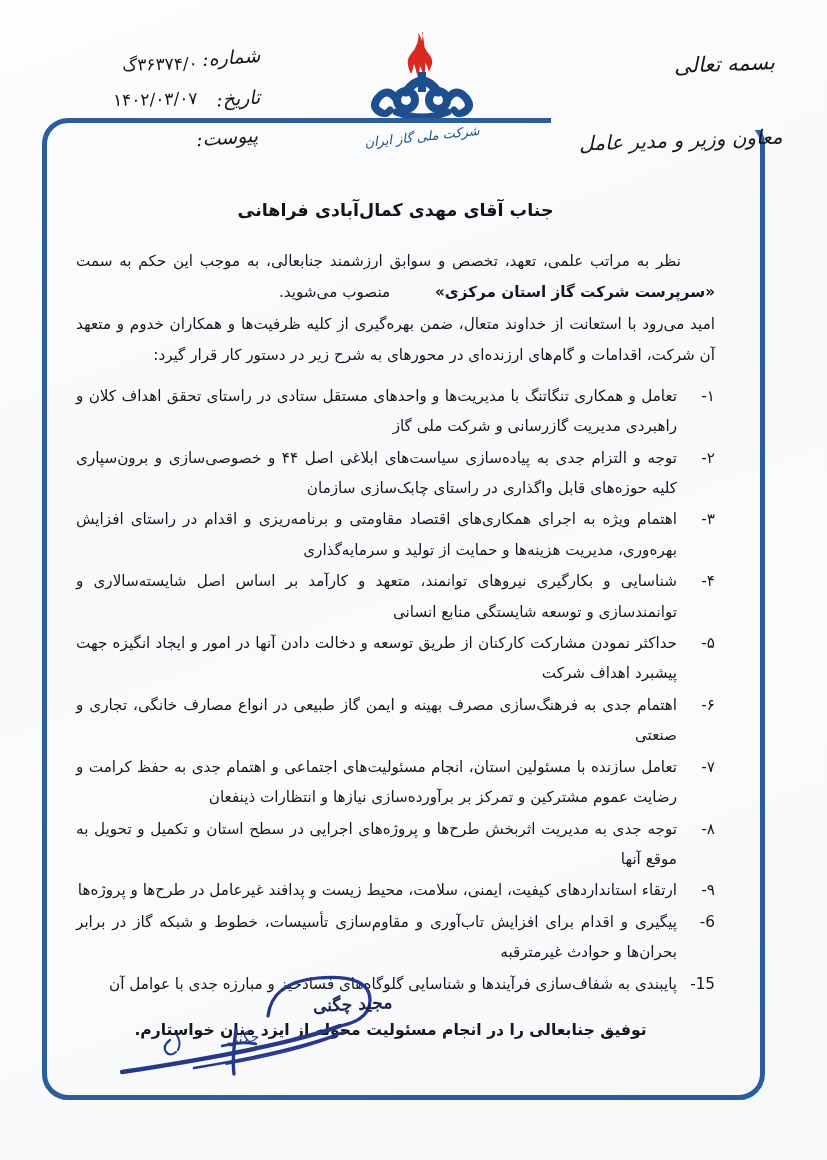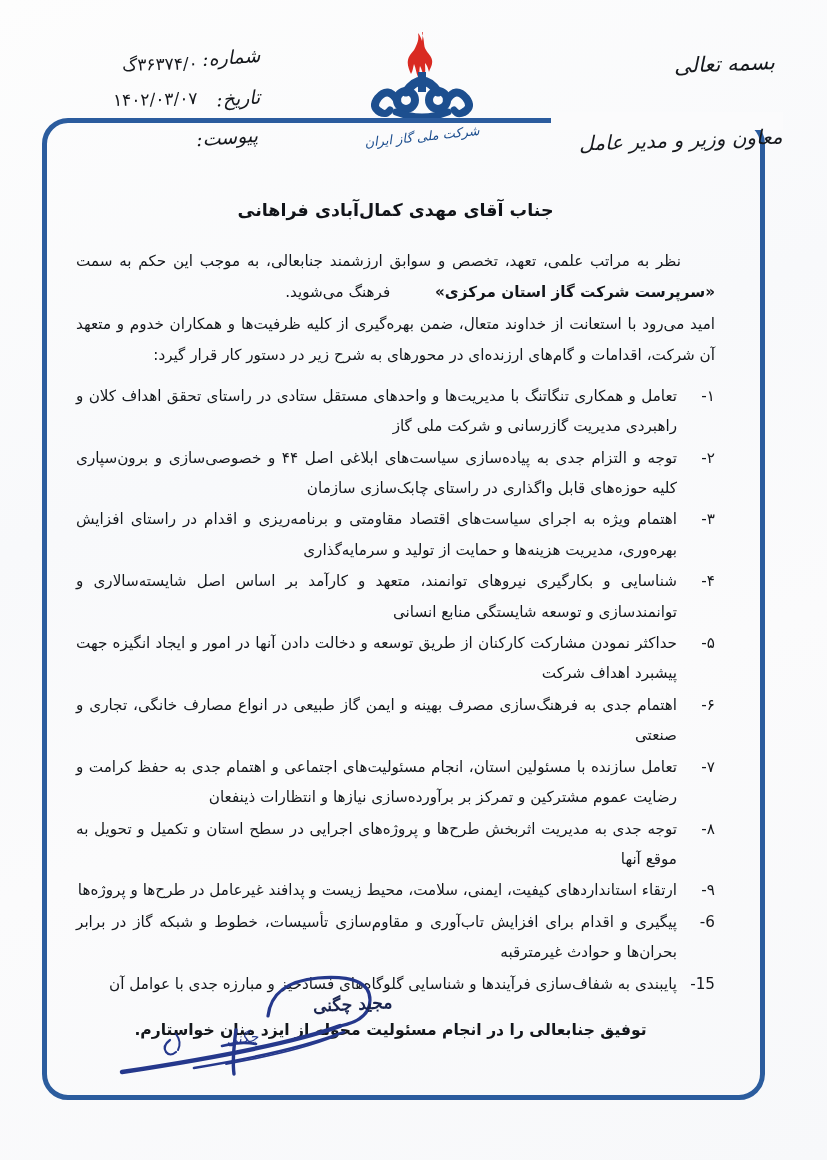--- a/index.html
+++ b/index.html
@@ -290,28 +290,28 @@
   </div>
 
   <div class="frame"></div>
   <div class="frame-mask"></div>
   <div class="deputy-title">معاون وزیر و مدیر عامل</div>
 
   <div class="content">
 
     <div class="addressee">جناب آقای مهدی کمال‌آبادی فراهانی</div>
 
-    <p class="para indent"><span>نظر به مراتب علمی، تعهد، تخصص و سوابق ارزشمند جنابعالی، به موجب این حکم به سمت</span> <b>«سرپرست شرکت گاز استان مرکزی»</b><span> فرهنگ می‌شوید.</span></p>
+    <p class="para indent"><span>نظر به مراتب علمی، تعهد، تخصص و سوابق ارزشمند جنابعالی، به موجب این حکم به سمت</span> <b>«سرپرست شرکت گاز استان مرکزی»</b><span> منصوب می‌شوید.</span></p>
 
     <p class="para">امید می‌رود با استعانت از خداوند متعال، ضمن بهره‌گیری از کلیه ظرفیت‌ها و همکاران خدوم و متعهد آن شرکت، اقدامات و گام‌های ارزنده‌ای در محورهای به شرح زیر در دستور کار قرار گیرد:</p>
 
     <ol class="clauses">
       <li><span class="num">۱-</span><span>تعامل و همکاری تنگاتنگ با مدیریت‌ها و واحدهای مستقل ستادی در راستای تحقق اهداف کلان و راهبردی مدیریت گازرسانی و شرکت ملی گاز</span></li>
       <li><span class="num">۲-</span><span>توجه و التزام جدی به پیاده‌سازی سیاست‌های ابلاغی اصل ۴۴ و خصوصی‌سازی و برون‌سپاری کلیه حوزه‌های قابل واگذاری در راستای چابک‌سازی سازمان</span></li>
-      <li><span class="num">۳-</span><span>اهتمام ویژه به اجرای سیاست‌های اقتصاد مقاومتی و برنامه‌ریزی و اقدام در راستای افزایش بهره‌وری، مدیریت هزینه‌ها و حمایت از تولید و سرمایه‌گذاری</span></li>
+      <li><span class="num">۳-</span><span>اهتمام ویژه به اجرای همکاری‌های اقتصاد مقاومتی و برنامه‌ریزی و اقدام در راستای افزایش بهره‌وری، مدیریت هزینه‌ها و حمایت از تولید و سرمایه‌گذاری</span></li>
       <li><span class="num">۴-</span><span>شناسایی و بکارگیری نیروهای توانمند، متعهد و کارآمد بر اساس اصل شایسته‌سالاری و توانمندسازی و توسعه شایستگی منابع انسانی</span></li>
       <li><span class="num">۵-</span><span>حداکثر نمودن مشارکت کارکنان از طریق توسعه و دخالت دادن آنها در امور و ایجاد انگیزه جهت پیشبرد اهداف شرکت</span></li>
       <li><span class="num">۶-</span><span>اهتمام جدی به فرهنگ‌سازی مصرف بهینه و ایمن گاز طبیعی در انواع مصارف خانگی، تجاری و صنعتی</span></li>
       <li><span class="num">۷-</span><span>تعامل سازنده با مسئولین استان، انجام مسئولیت‌های اجتماعی و اهتمام جدی به حفظ کرامت و رضایت عموم مشترکین و تمرکز بر برآورده‌سازی نیازها و انتظارات ذینفعان</span></li>
       <li><span class="num">۸-</span><span>توجه جدی به مدیریت اثربخش طرح‌ها و پروژه‌های اجرایی در سطح استان و تکمیل و تحویل به موقع آنها</span></li>
       <li><span class="num">۹-</span><span>ارتقاء استانداردهای کیفیت، ایمنی، سلامت، محیط زیست و پدافند غیرعامل در طرح‌ها و پروژه‌ها</span></li>
       <li><span class="num">6-</span><span>پیگیری و اقدام برای افزایش تاب‌آوری و مقاوم‌سازی تأسیسات، خطوط و شبکه گاز در برابر بحران‌ها و حوادث غیرمترقبه</span></li>
       <li><span class="num">15-</span><span>پایبندی به شفاف‌سازی فرآیندها و شناسایی گلوگاه‌های فسادخیز و مبارزه جدی با عوامل آن</span></li>
     </ol>
 

